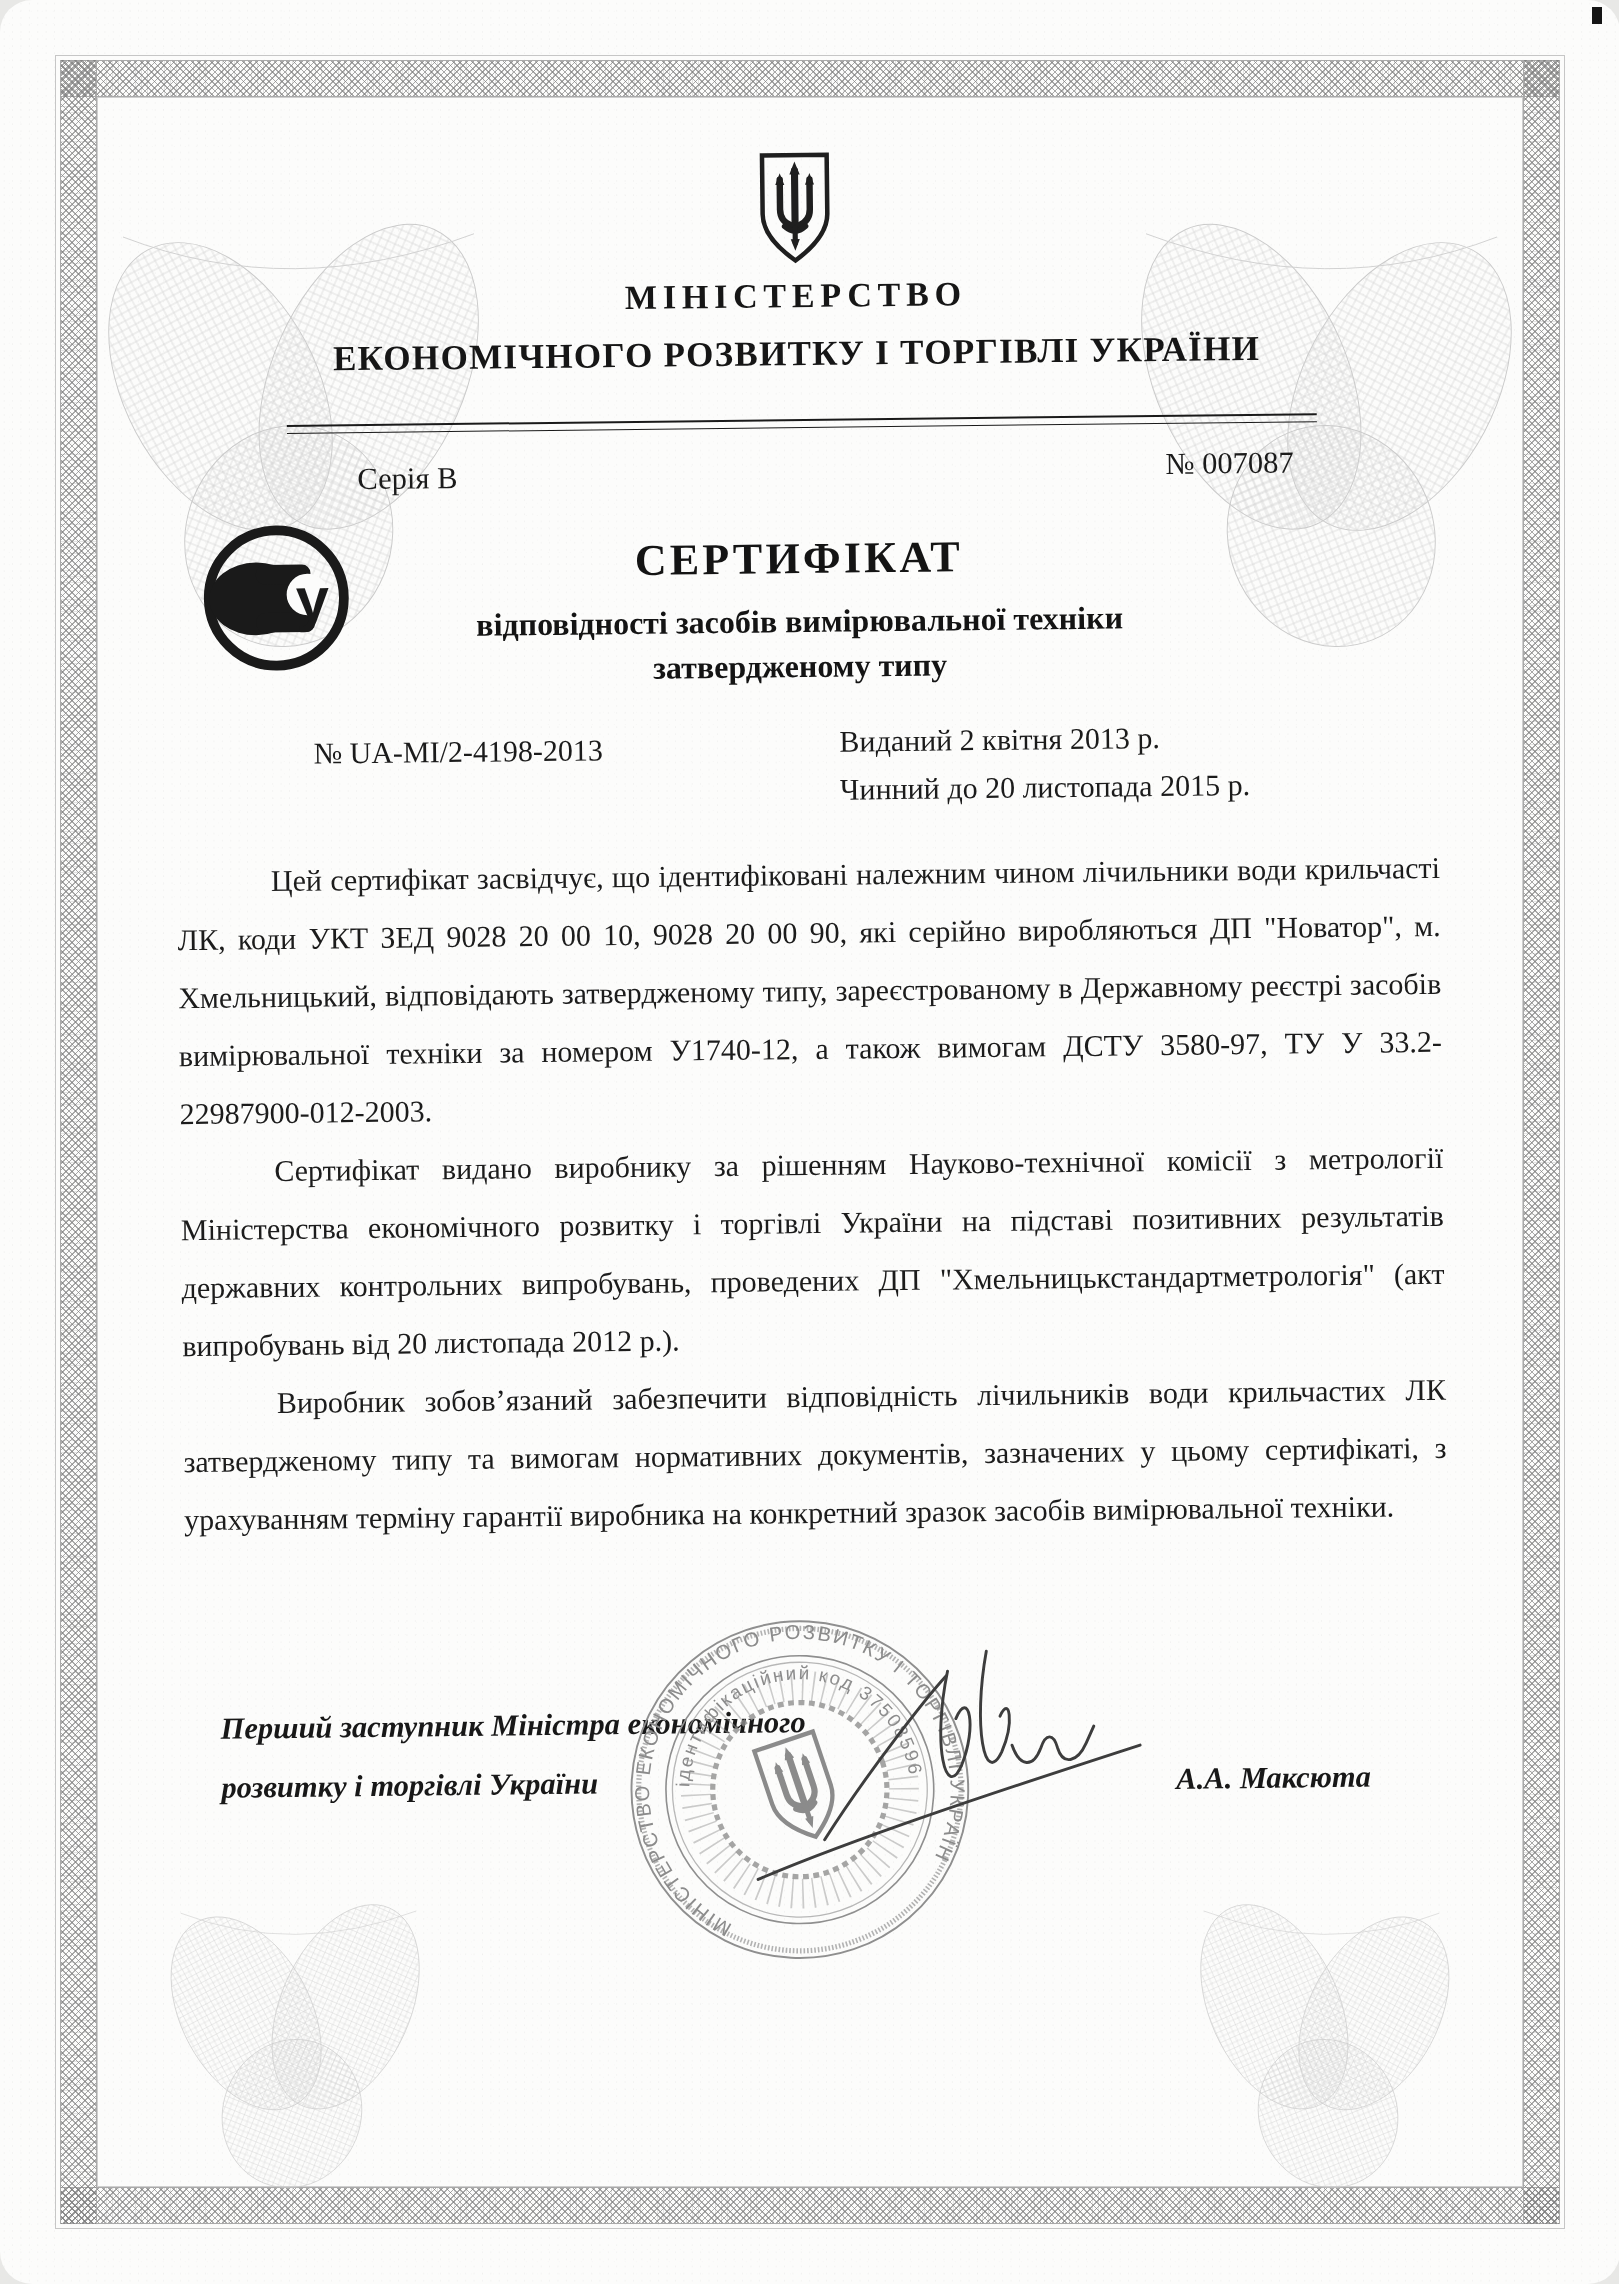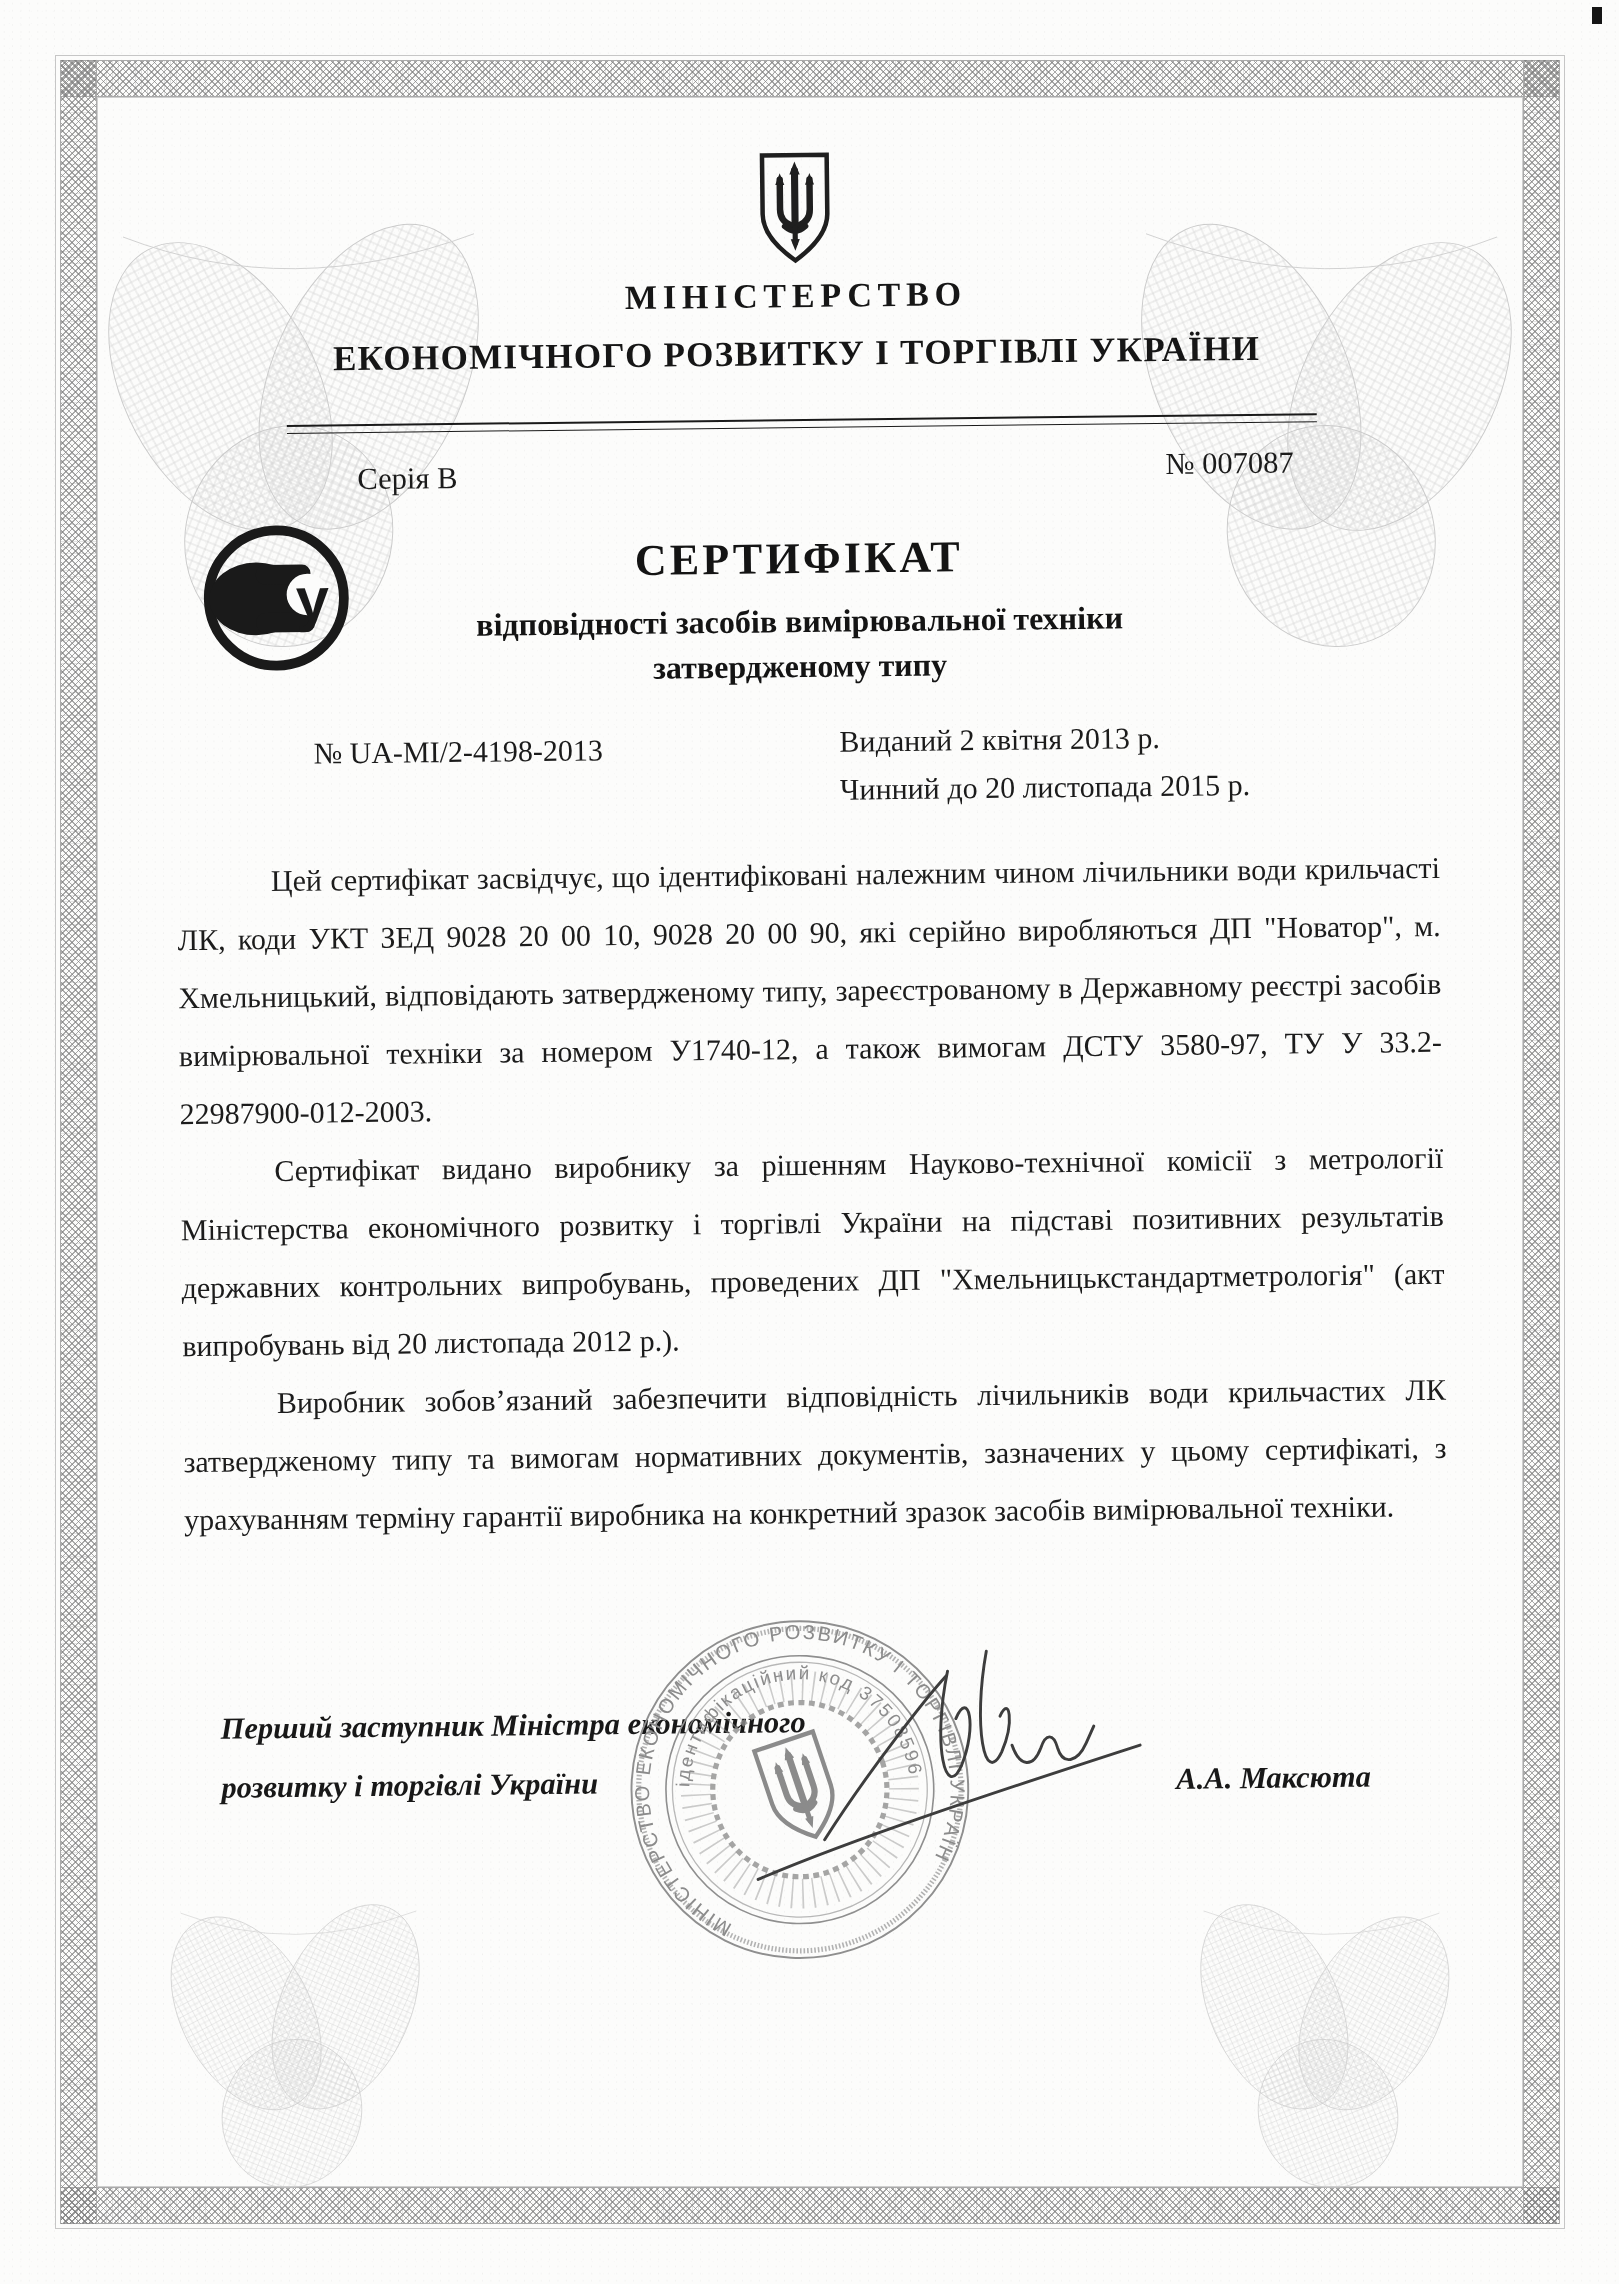--- a/index.html
+++ b/index.html
@@ -7,20 +7,21 @@
     position:relative; width:1620px; height:2284px;
     background-color:#fcfcfb;
     background-image:
       radial-gradient(rgba(40,40,40,0.045) 0.6px, transparent 0.8px),
       radial-gradient(rgba(40,40,40,0.03) 0.6px, transparent 0.8px);
     background-size: 8.4px 7.1px, 11px 12.3px;
     background-position: 0 0, 3.9px 5.2px;
     overflow:hidden;
     font-family:"Liberation Serif", serif;
     color:#1b1b1b;
+    border-radius:32px;
   }
   
   .frame-outer { position:absolute; inset:55px; border:0.6px solid #c6c6c6; }
   .frame-inner { position:absolute; inset:97px; border:0.6px solid #cfcfcf; }
   .band { position:absolute;
     background-image:
       repeating-linear-gradient(45deg,  rgba(125,125,125,.65) 0 1.2px, rgba(255,255,255,0) 1.2px 4.5px),
       repeating-linear-gradient(-45deg, rgba(125,125,125,.65) 0 1.2px, rgba(255,255,255,0) 1.2px 4.5px),
       repeating-linear-gradient(90deg,  rgba(150,150,150,.25) 0 0.6px,  rgba(255,255,255,0) 0.6px 5.8px);
   }

